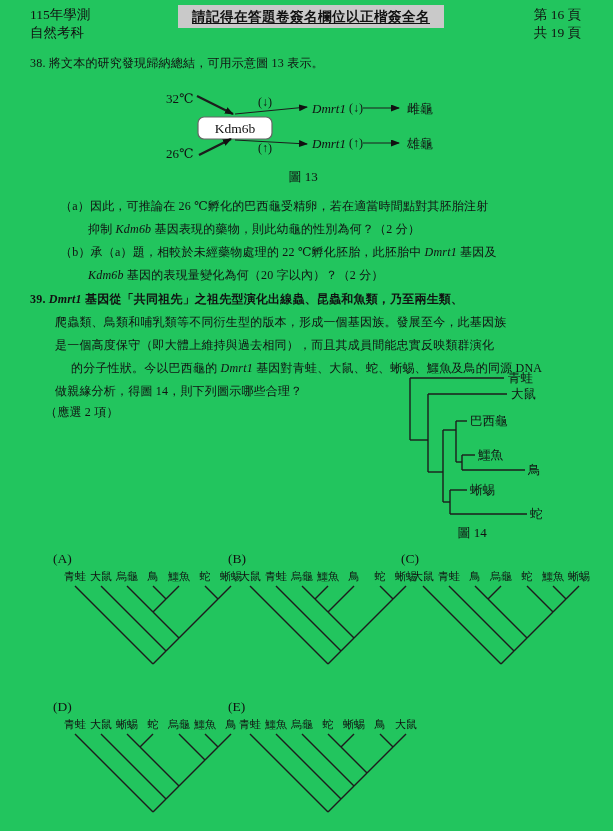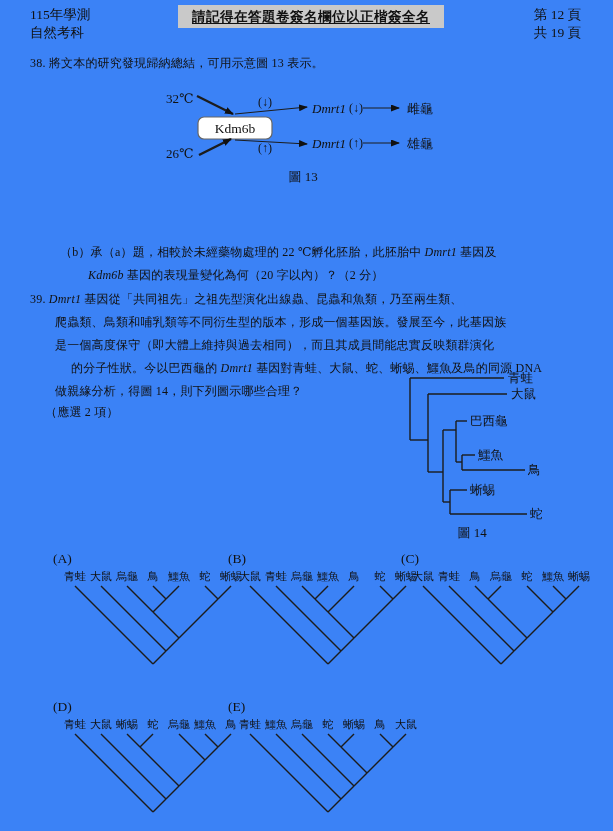--- a/index.html
+++ b/index.html
@@ -1,18 +1,18 @@
 <!DOCTYPE html>
 <html><head>
 <meta charset="utf-8">
 <style>
   html,body { margin:0; padding:0; background:#e8e8e8; }
   .page {
     position:relative; width:613px; height:831px; margin:0 auto;
-    background:#3b82f6; color:#111;
+    background:#22c55e; color:#111;
     font-family:"Liberation Serif","DejaVu Serif",serif;
     overflow:hidden;
   }
   .tline {
     position:absolute; font-size:12px; line-height:20px;
     letter-spacing:0.2px; white-space:nowrap;
   }
   .it { font-style:italic; }
   .hdr-left { position:absolute; left:30px; top:6px; font-size:13.5px; line-height:18px; }
   .hdr-right { position:absolute; right:32px; top:6px; font-size:13.5px; line-height:18px; text-align:left; }
@@ -45,21 +45,21 @@
 <div class="page">
 
   <div class="hdr-left">
     <div>115年學測</div>
     <div>自然考科</div>
   </div>
   <div class="banner">
     <span>請記得在答題卷簽名欄位以正楷簽全名</span>
   </div>
   <div class="hdr-right">
-    <div>第 12 頁</div>
+    <div>第 16 頁</div>
     <div>共 19 頁</div>
   </div>
 
   <div class="tline" style="left:30px; top:53px;"><span>38. 將文本的研究發現歸納總結，可用示意圖 13 表示。</span></div>
 
   <svg class="fig" style="left:150px; top:84px;" width="310" height="100" viewBox="0 0 310 100">
     <rect class="kdm-box" x="48" y="33" width="74" height="22" rx="6"></rect>
     <text x="85" y="44" text-anchor="middle" dominant-baseline="central" font-size="13.5">Kdm6b</text>
   <line x1="47" y1="12" x2="83" y2="30" stroke="#1c1c1c" stroke-width="2.2" marker-end="url(#arr)"></line>
       <line x1="49" y1="71" x2="81" y2="55" stroke="#1c1c1c" stroke-width="2.4" marker-end="url(#arr)"></line>
@@ -73,24 +73,26 @@
       <text x="108" y="64" text-anchor="start" dominant-baseline="central" font-size="12">(↑)</text>
       <text x="162" y="24" text-anchor="start" dominant-baseline="central" font-size="13" font-style="italic">Dmrt1</text>
       <text x="199" y="24" text-anchor="start" dominant-baseline="central" font-size="12">(↓)</text>
       <text x="257" y="24" text-anchor="start" dominant-baseline="central" font-size="13">雌龜</text>
       <text x="162" y="59" text-anchor="start" dominant-baseline="central" font-size="13" font-style="italic">Dmrt1</text>
       <text x="199" y="59" text-anchor="start" dominant-baseline="central" font-size="12">(↑)</text>
       <text x="257" y="59" text-anchor="start" dominant-baseline="central" font-size="13">雄龜</text>
       <text x="153" y="92" text-anchor="middle" dominant-baseline="central" font-size="13">圖 13</text>
     </svg>
 
+  <div class="tline" style="left:60px; top:196px;"><span>（a）因此，可推論在 26 ℃孵化的巴西龜受精卵，若在適當時間點對其胚胎注射</span></div>
+  <div class="tline" style="left:88px; top:219px;"><span>抑制 </span><span class="it">Kdm6b</span><span> 基因表現的藥物，則此幼龜的性別為何？（2 分）</span></div>
   <div class="tline" style="left:60px; top:242px;"><span>（b）承（a）題，相較於未經藥物處理的 22 ℃孵化胚胎，此胚胎中 </span><span class="it">Dmrt1</span><span> 基因及</span></div>
   <div class="tline" style="left:88px; top:265px;"><span class="it">Kdm6b</span><span> 基因的表現量變化為何（20 字以內）？（2 分）</span></div>
 
-  <div class="tline" style="left:30px; top:289px;"><span>39. </span><span class="it">Dmrt1</span><span> 基因從「共同祖先」之祖先型演化出線蟲、昆蟲和魚類，乃至兩生類、</span></div>
+  <div class="tline" style="left:30px; top:289px;font-weight:bold;"><span>39. </span><span class="it">Dmrt1</span><span> 基因從「共同祖先」之祖先型演化出線蟲、昆蟲和魚類，乃至兩生類、</span></div>
   <div class="tline" style="left:55px; top:312px;"><span>爬蟲類、鳥類和哺乳類等不同衍生型的版本，形成一個基因族。發展至今，此基因族</span></div>
   <div class="tline" style="left:55px; top:335px;"><span>是一個高度保守（即大體上維持與過去相同），而且其成員間能忠實反映類群演化</span></div>
   <div class="tline" style="left:55px; top:358px;padding-left:16px;"><span>的分子性狀。今以巴西龜的 </span><span class="it">Dmrt1</span><span> 基因對青蛙、大鼠、蛇、蜥蜴、鱷魚及鳥的同源 DNA</span></div>
   <div class="tline" style="left:55px; top:381px;"><span>做親緣分析，得圖 14，則下列圖示哪些合理？</span></div>
   <div class="tline" style="left:45px; top:402px;"><span>（應選 2 項）</span></div>
 
   <svg class="fig" style="left:400px; top:372px;" width="165" height="172" viewBox="0 0 165 172">
       <line x1="10" y1="6" x2="104" y2="6" stroke="#1c1c1c" stroke-width="1.4"></line>
       <line x1="10" y1="6" x2="10" y2="68" stroke="#1c1c1c" stroke-width="1.4"></line>
       <line x1="10" y1="68" x2="28" y2="68" stroke="#1c1c1c" stroke-width="1.4"></line>

